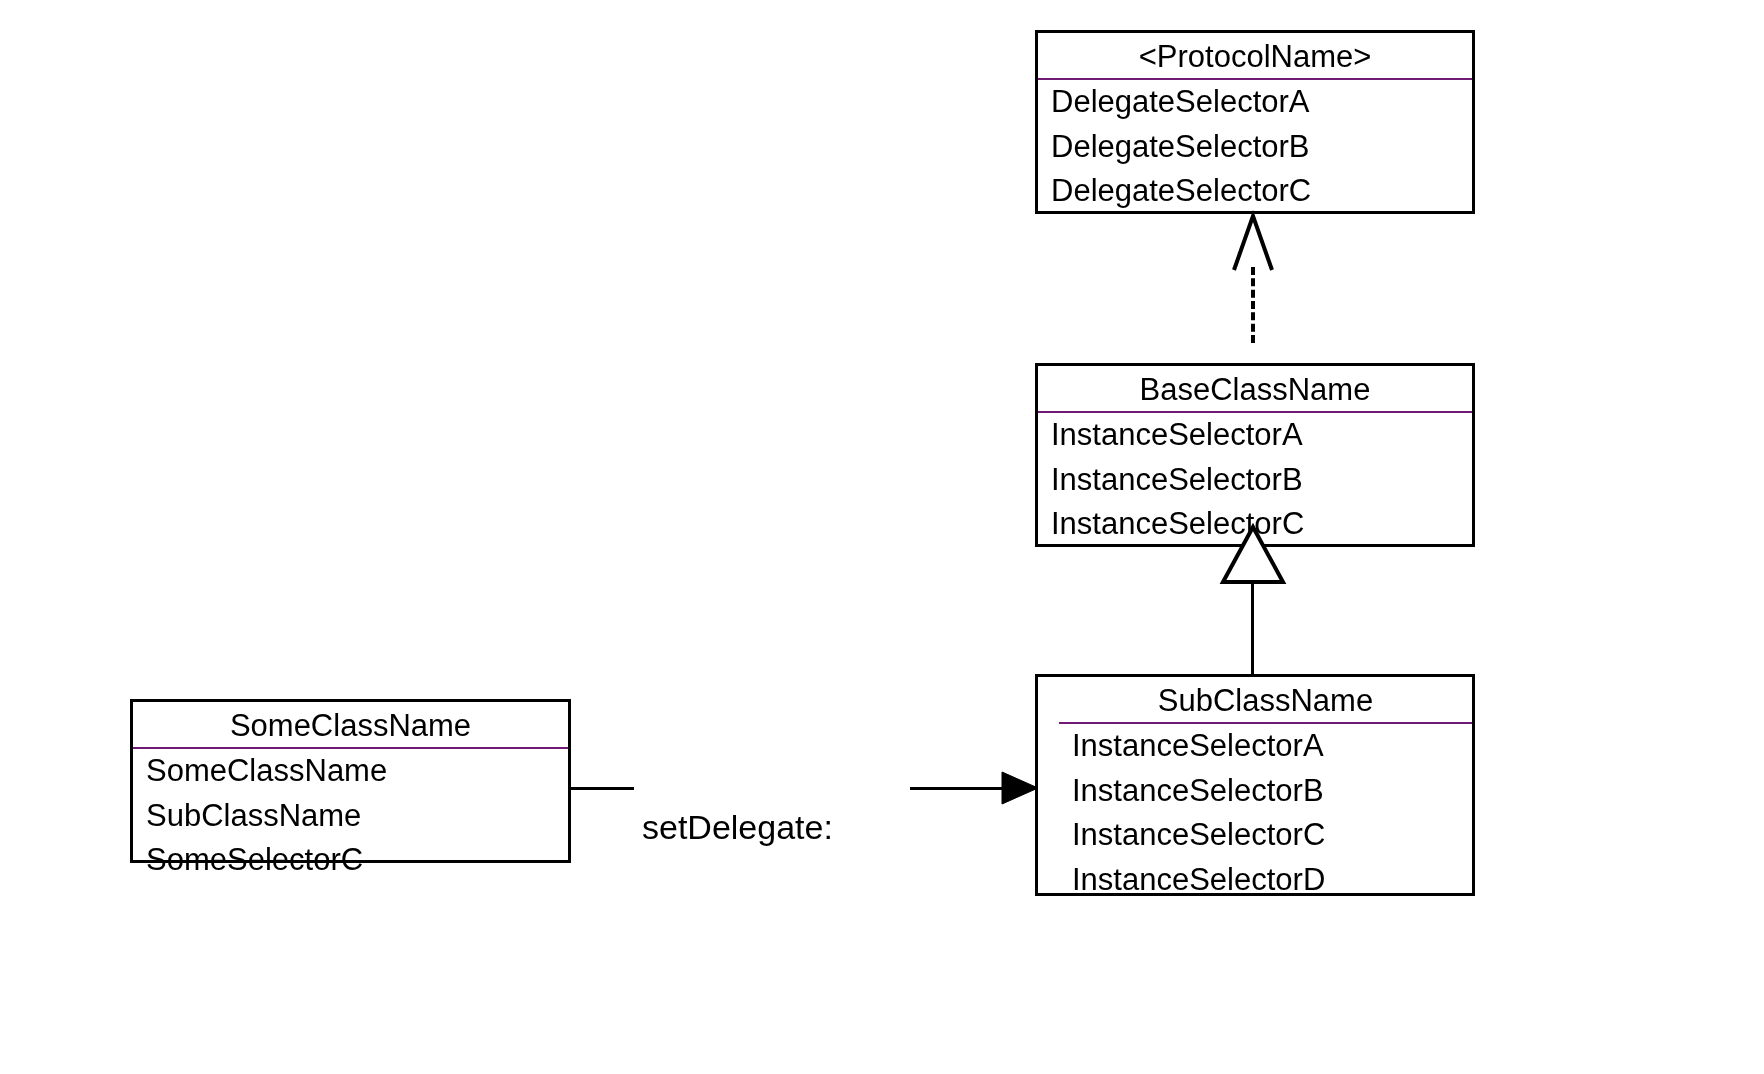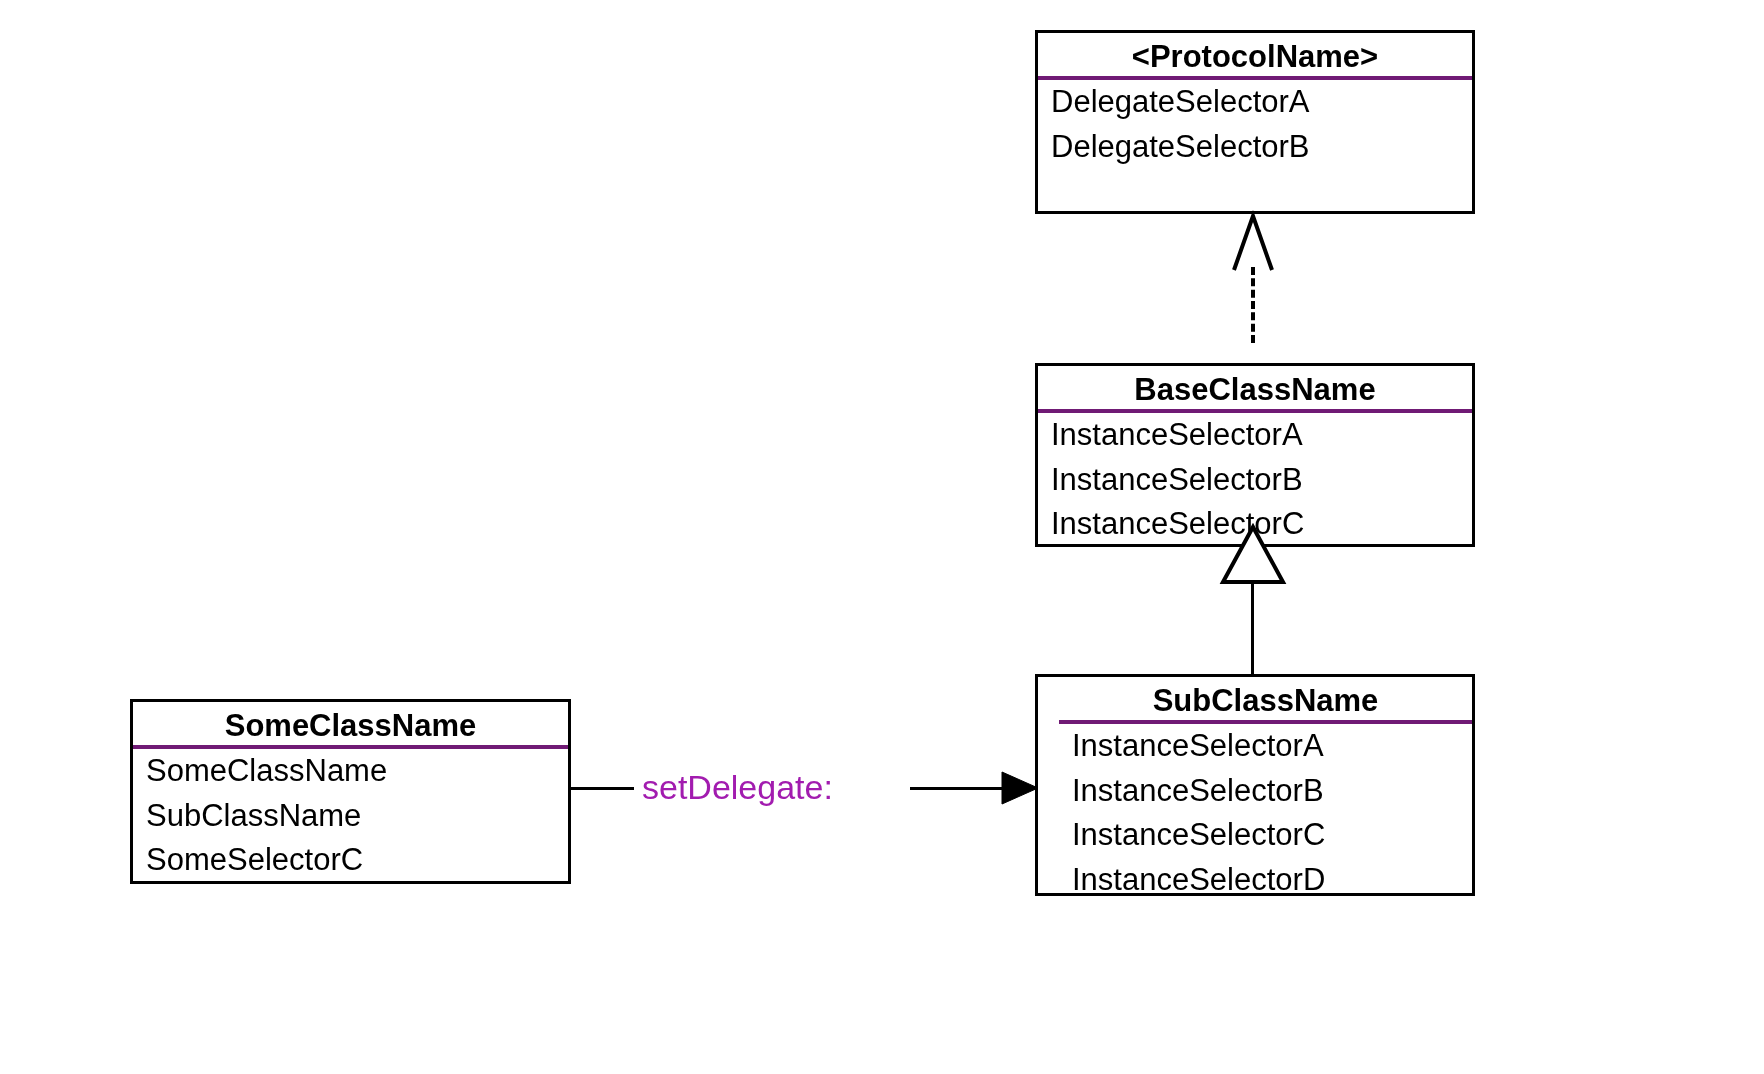--- a/index.html
+++ b/index.html
@@ -20,43 +20,43 @@
   
   .uml-box {
     position: absolute;
     box-sizing: border-box;
     border: 3px solid #000000;
     background: #ffffff;
   }
   .uml-header {
     box-sizing: border-box;
     text-align: center;
-    font-weight: bold;
-    border-bottom: 4px solid #701a75;
+    font-weight: normal;
+    border-bottom: 2px solid #701a75;
     white-space: nowrap;
     overflow: hidden;
   }
   .uml-members {
     box-sizing: border-box;
     padding: 0;
   }
   .uml-member {
     white-space: nowrap;
     overflow: hidden;
   }
 
   
   .box-proto, .box-base, .box-sub {
     left: 1035px;
     width: 440px;
   }
   .box-proto  { top: 30px;  height: 184px; }
   .box-base   { top: 363px; height: 184px; }
   .box-sub    { top: 674px; height: 222px; padding-left: 21px; }
-  .box-some   { left: 130px; top: 699px; width: 441px; height: 185px; }
+  .box-some   { left: 130px; top: 699px; width: 441px; height: 164px; }
 
   .uml-header {
     font-size: 31px;
     line-height: 47px;
     height: 47px;
     padding: 0 6px;
   }
   .uml-member {
     font-size: 31px;
     line-height: 44.5px;
@@ -86,33 +86,35 @@
     position: absolute;
     overflow: visible;
   }
 
   
   .edge-label {
     position: absolute;
     font-size: 34px;
     line-height: 34px;
     white-space: nowrap;
-    color: #a21caf;
+    color: #000000;
+    margin-top: 40px;
   }
 </style>
 </head>
 <body>
 
 <div id="canvas">
 
   <div class="uml-box box-proto">
     <div class="uml-header">&lt;ProtocolName&gt;</div>
     <div class="uml-members">
       <div class="uml-member">DelegateSelectorA</div>
       <div class="uml-member">DelegateSelectorB</div>
+      <div class="uml-member">DelegateSelectorC</div>
     </div>
   </div>
 
   <div class="dashed-line" style="left:1251px; top:267px; height:76px;"></div>
   <svg class="arrow-svg" style="left:1228px; top:212px; width:50px; height:60px;" viewBox="0 0 50 60">
     <polyline points="6,58 25,4 44,58" fill="none" stroke="#000000" stroke-width="4" stroke-linecap="butt" stroke-linejoin="miter"></polyline>
   </svg>
 
   <div class="uml-box box-base">
     <div class="uml-header">BaseClassName</div>

